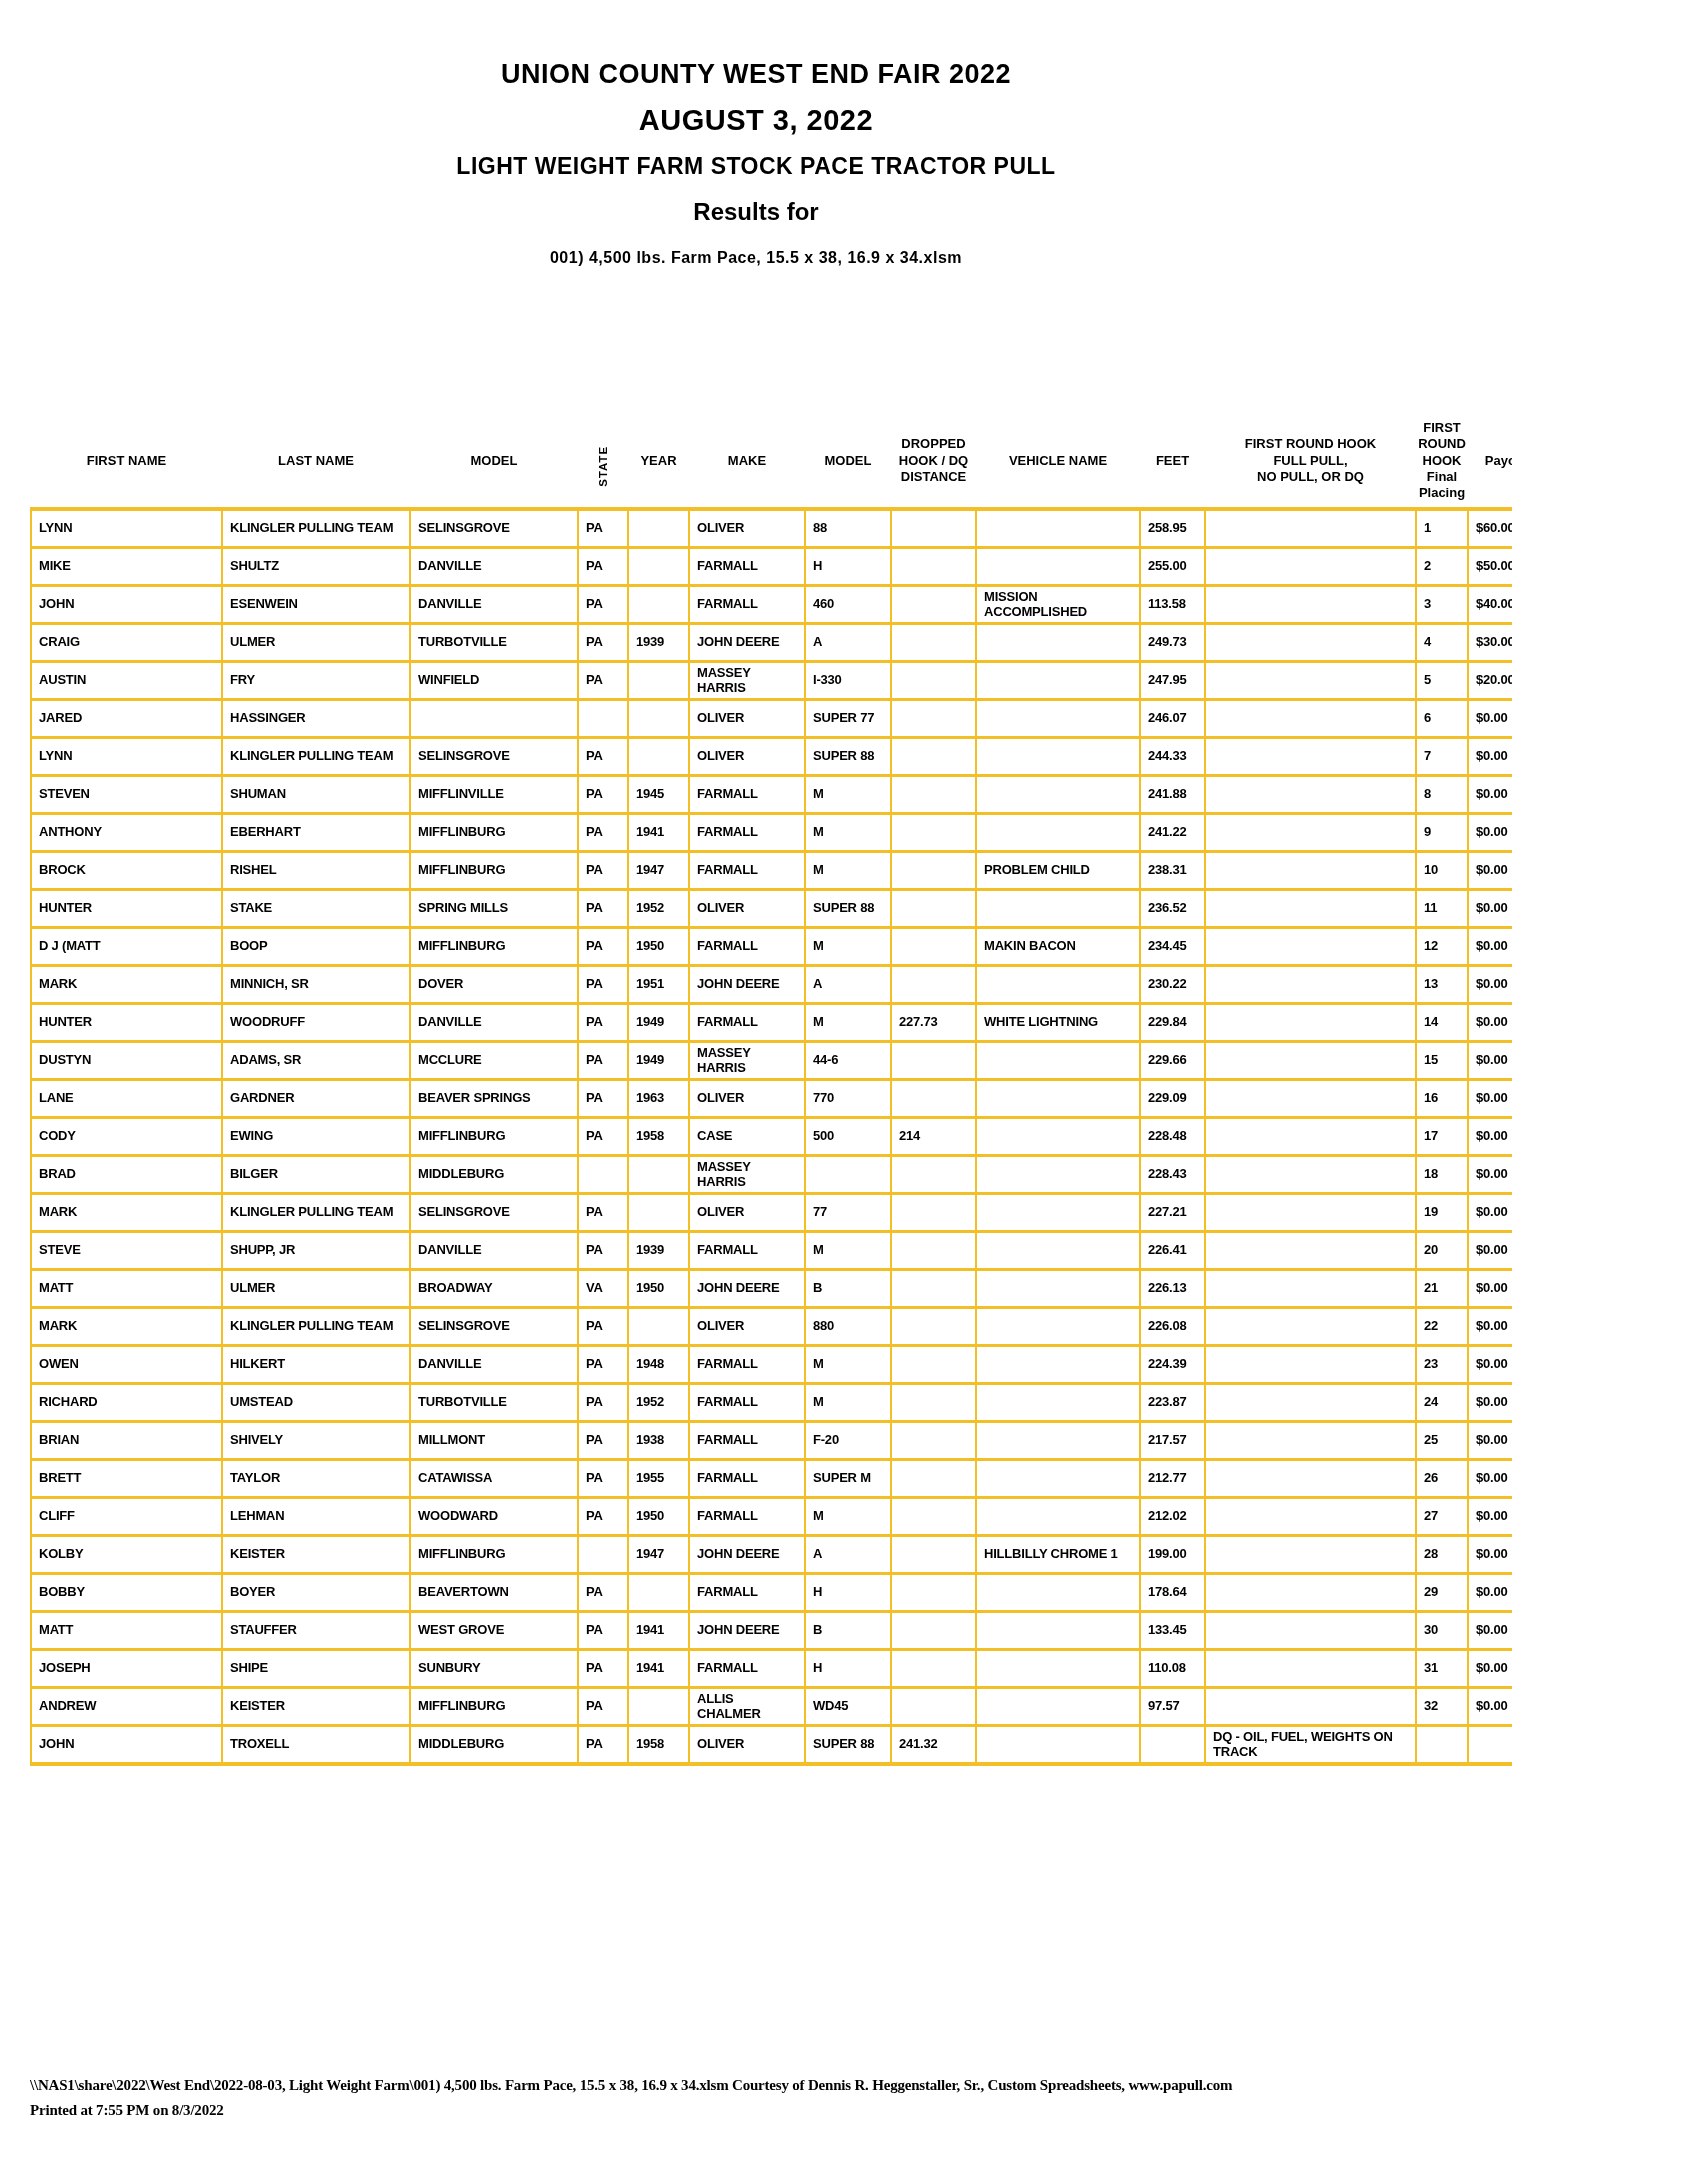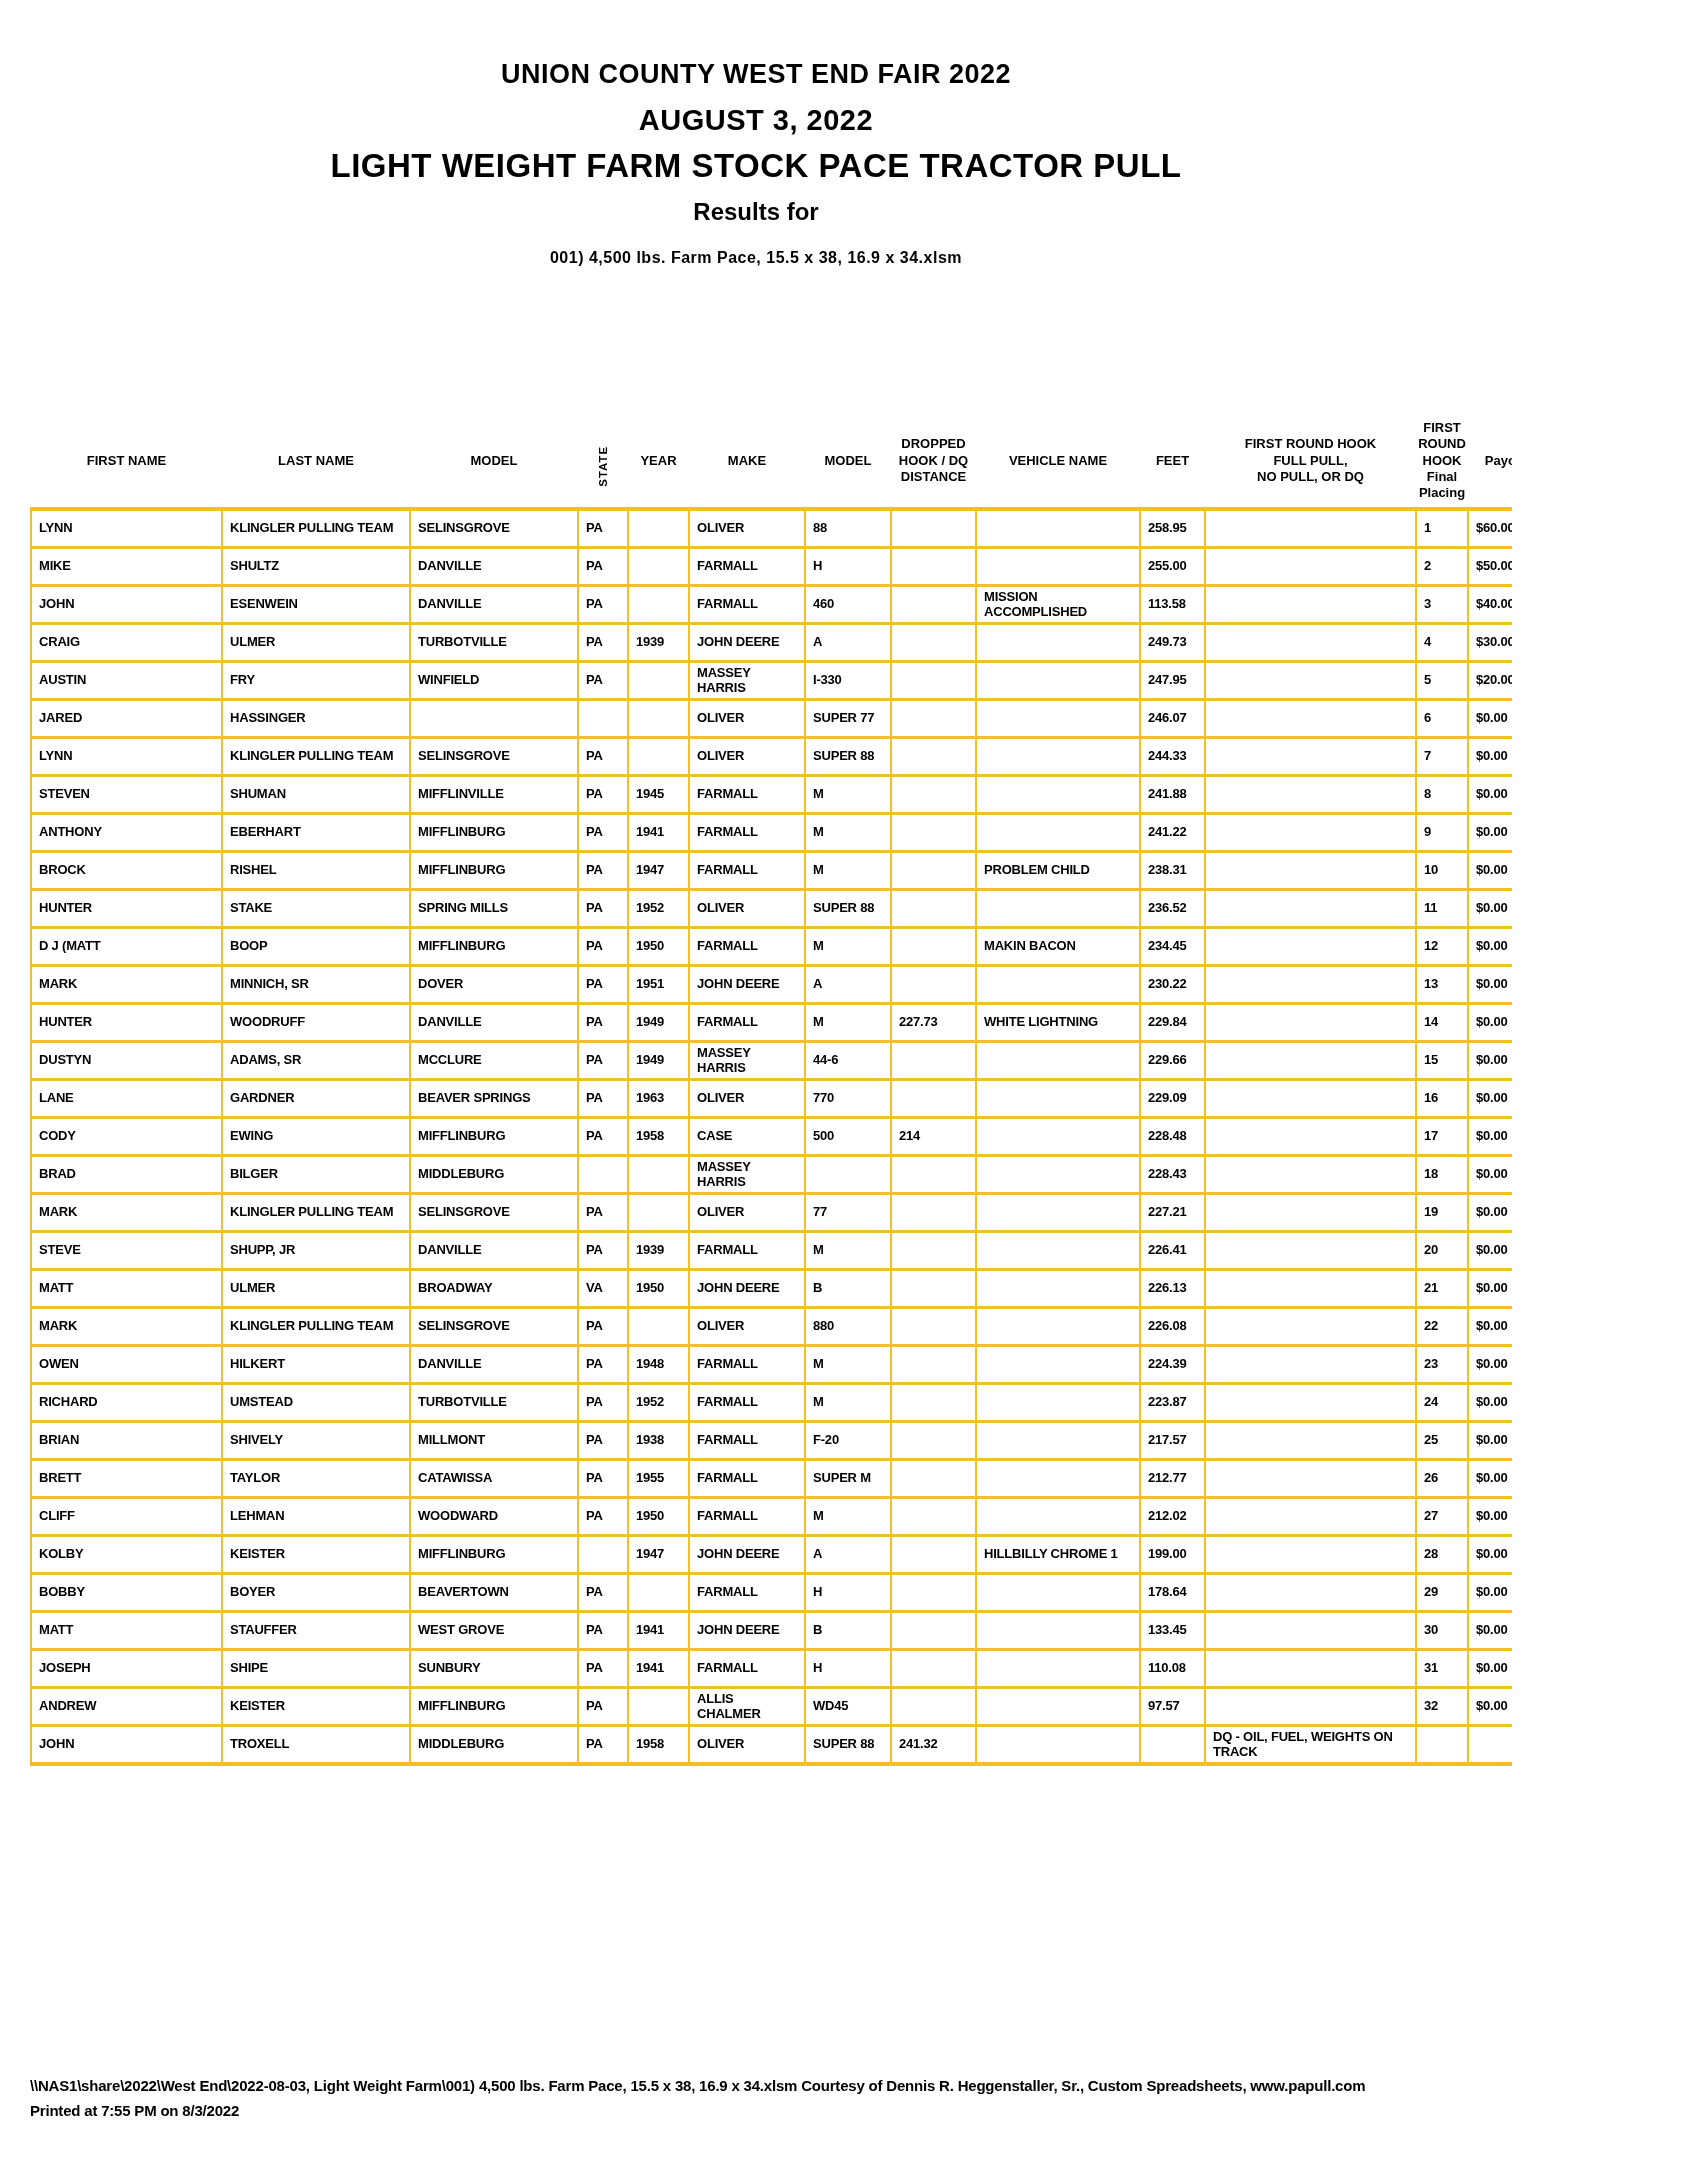--- a/index.html
+++ b/index.html
@@ -25,21 +25,21 @@
     top: 51px;
     left: 0;
     right: 0;
     text-align: center;
     font-weight: bold;
     letter-spacing: 0.5px;
   }
   .titles div { height: 46px; line-height: 46px; }
   .t1 { font-size: 27px; }
   .t2 { font-size: 29px; }
-  .t3 { font-size: 33px; }
+  .t3 { font-size: 23px; }
   .t4 { font-size: 24px; letter-spacing: 0; }
   .t5 { font-size: 16px; }
 
   
   .table-wrap {
     position: absolute;
     left: 30px;
     top: 420px;
   }
   table.results {
@@ -96,21 +96,21 @@
 
   
   .footer {
     position: absolute;
     left: 30px;
     top: 2073px;
     font-weight: bold;
     font-size: 15px;
     letter-spacing: -0.2px;
   }
-  .footer div { height: 25px; line-height: 25px; }
+  .footer div { height: 25px; line-height: 25px; font-family: Liberation Serif, serif; }
 </style>
 </head>
 <body>
 
 <div class="page">
 
   <div class="titles">
     <div class="t1">UNION COUNTY WEST END FAIR 2022</div>
     <div class="t2">AUGUST 3, 2022</div>
     <div class="t3">LIGHT WEIGHT FARM STOCK PACE TRACTOR PULL</div>

